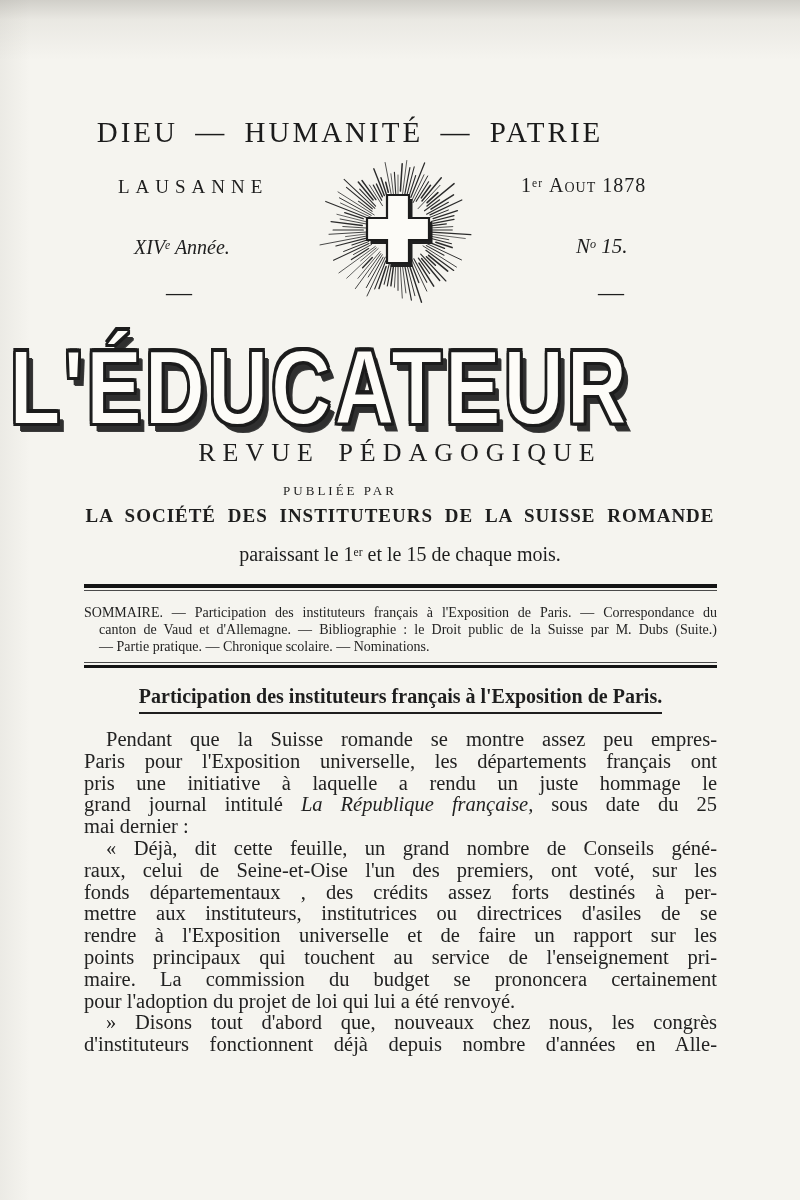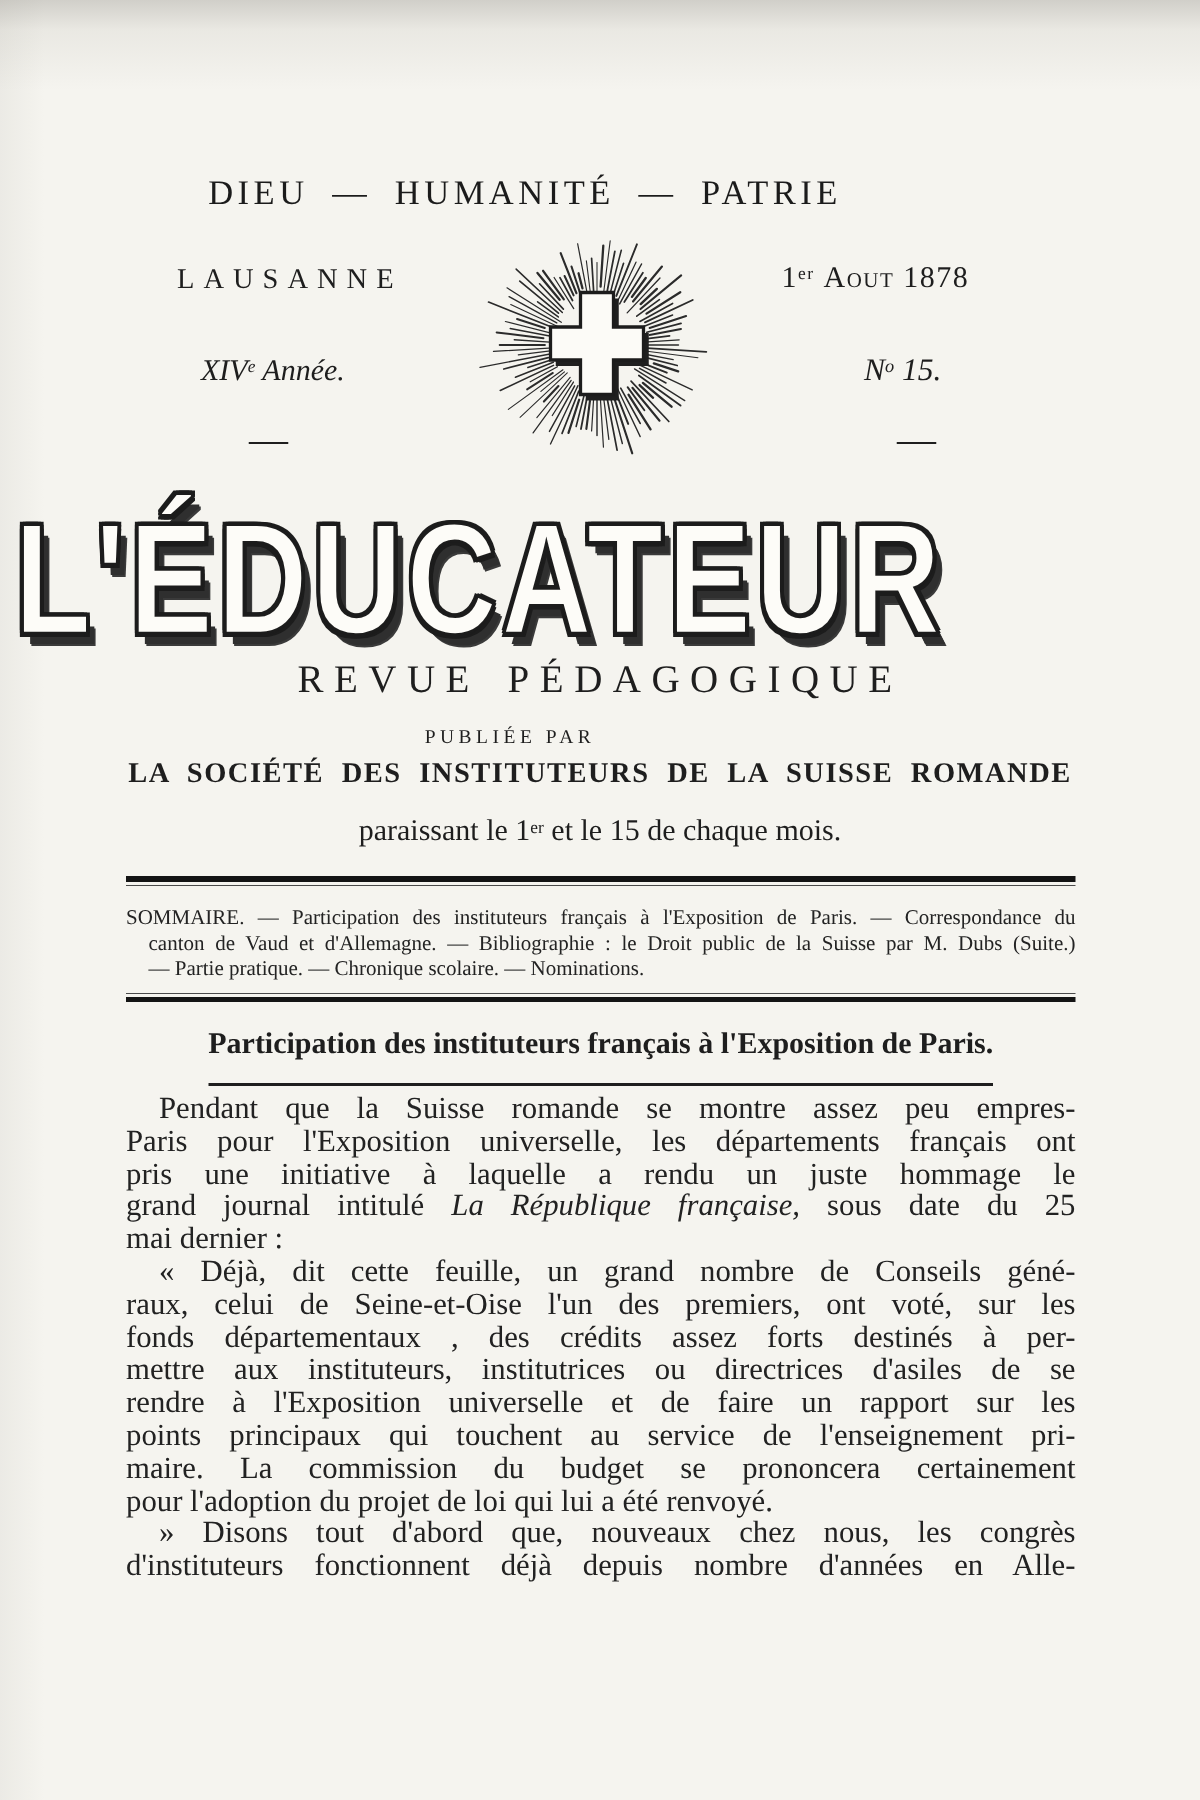--- a/index.html
+++ b/index.html
@@ -10,21 +10,21 @@
     overflow:hidden;
     background:
       linear-gradient(180deg, rgba(125,122,114,0.30) 0px, rgba(165,162,152,0.14) 20px, rgba(246,245,241,0) 60px),
       linear-gradient(90deg, rgba(150,148,140,0.10) 0px, rgba(246,245,241,0) 30px),
       #f5f4ef;
     font-family:"Liberation Serif", serif;
     color:#1e1e1e;
   }
   .abs{position:absolute;}
   
-  .motto{top:116px;left:0;width:700px;text-align:center;font-size:23px;letter-spacing:3px;word-spacing:7px;color:#1b1b1b;}
+  .motto{top:116px;left:0;width:700px;text-align:center;font-size:29px;letter-spacing:3px;word-spacing:7px;color:#1b1b1b;}
   .city{top:176px;left:118px;font-size:19px;letter-spacing:6px;}
   .date{top:174px;left:521px;font-size:20px;letter-spacing:1px;}
   .annee{top:236px;left:134px;font-size:20px;font-style:italic;}
   .issue{top:234px;left:576px;font-size:21px;font-style:italic;}
   .dashL{top:278px;left:166px;font-size:26px;}
   .dashR{top:278px;left:598px;font-size:26px;}
   .emblem{top:151px;left:318px;width:160px;height:158px;}
   .sc{font-variant:small-caps;letter-spacing:1px;}
   sup{font-size:0.58em;vertical-align:baseline;position:relative;top:-0.45em;}
   
@@ -52,21 +52,21 @@
   
   .rule1{top:584px;left:84px;width:633px;height:8px;
     background:linear-gradient(#141414 0 4px, rgba(0,0,0,0) 4px 6px, #4a4a4a 6px 7px, rgba(0,0,0,0) 7px);}
   .rule2{top:662px;left:84px;width:633px;height:7px;
     background:linear-gradient(#4a4a4a 0 1px, rgba(0,0,0,0) 1px 3px, #141414 3px 6px, rgba(0,0,0,0) 6px);}
   
   .som{top:604px;left:84px;width:633px;font-size:14px;line-height:17px;color:#232323;}
   .sline-ind{padding-left:15px;}
   
   .heading{top:685px;left:84px;width:633px;text-align:center;font-size:20px;font-weight:700;}
-  .heading span{display:inline-block;border-bottom:2px solid #1e1e1e;padding-bottom:14px;}
+  .heading span{display:inline-block;border-bottom:2px solid #1e1e1e;padding-bottom:4px;}
   .bodycol{top:729px;left:84px;width:633px;font-size:20.5px;line-height:21.8px;color:#222;}
   .jl{text-align:justify;text-align-last:justify;}
   .ind{padding-left:22px;}
   .it{font-style:italic;}
 </style>
 </head>
 <body>
 
 <div class="page">
 

